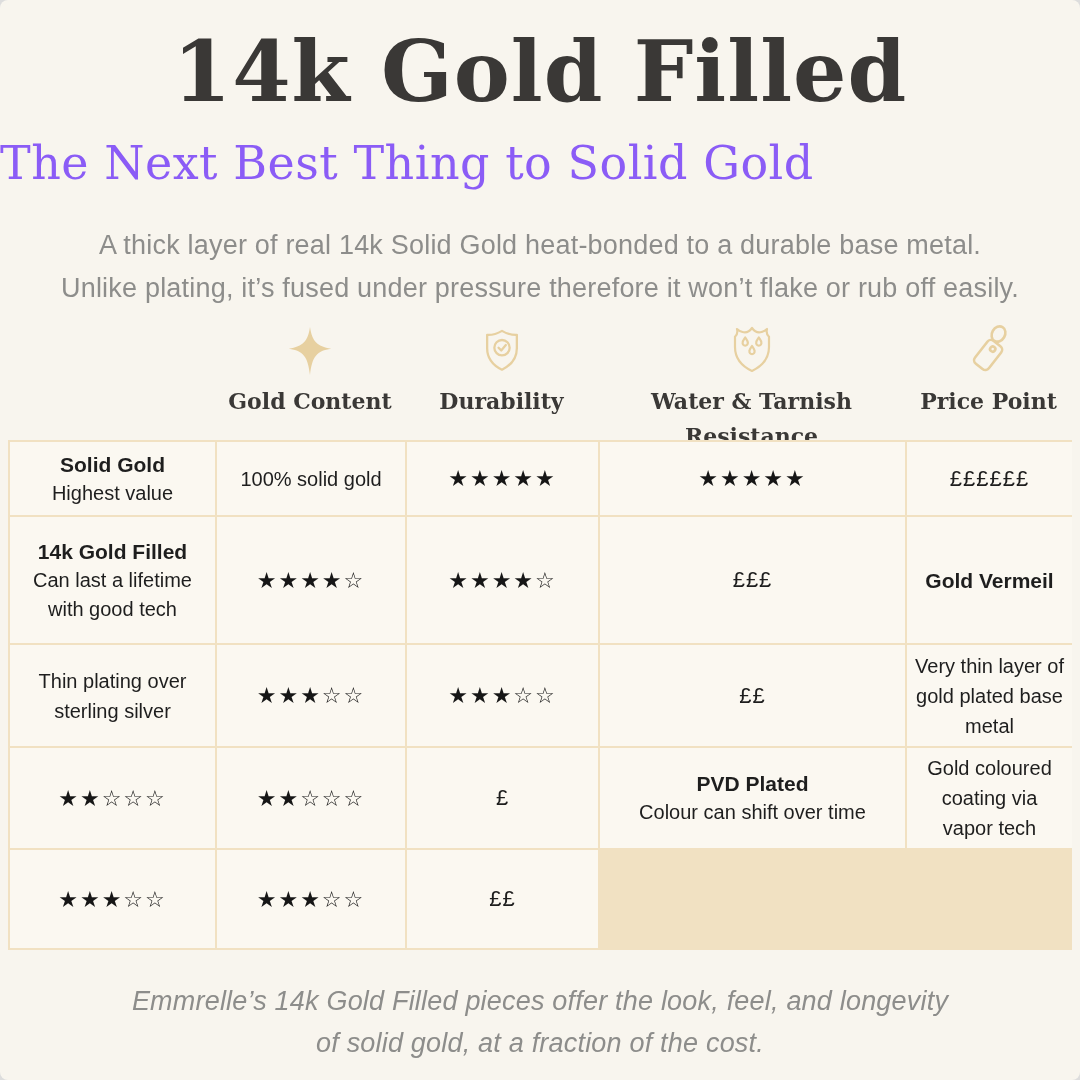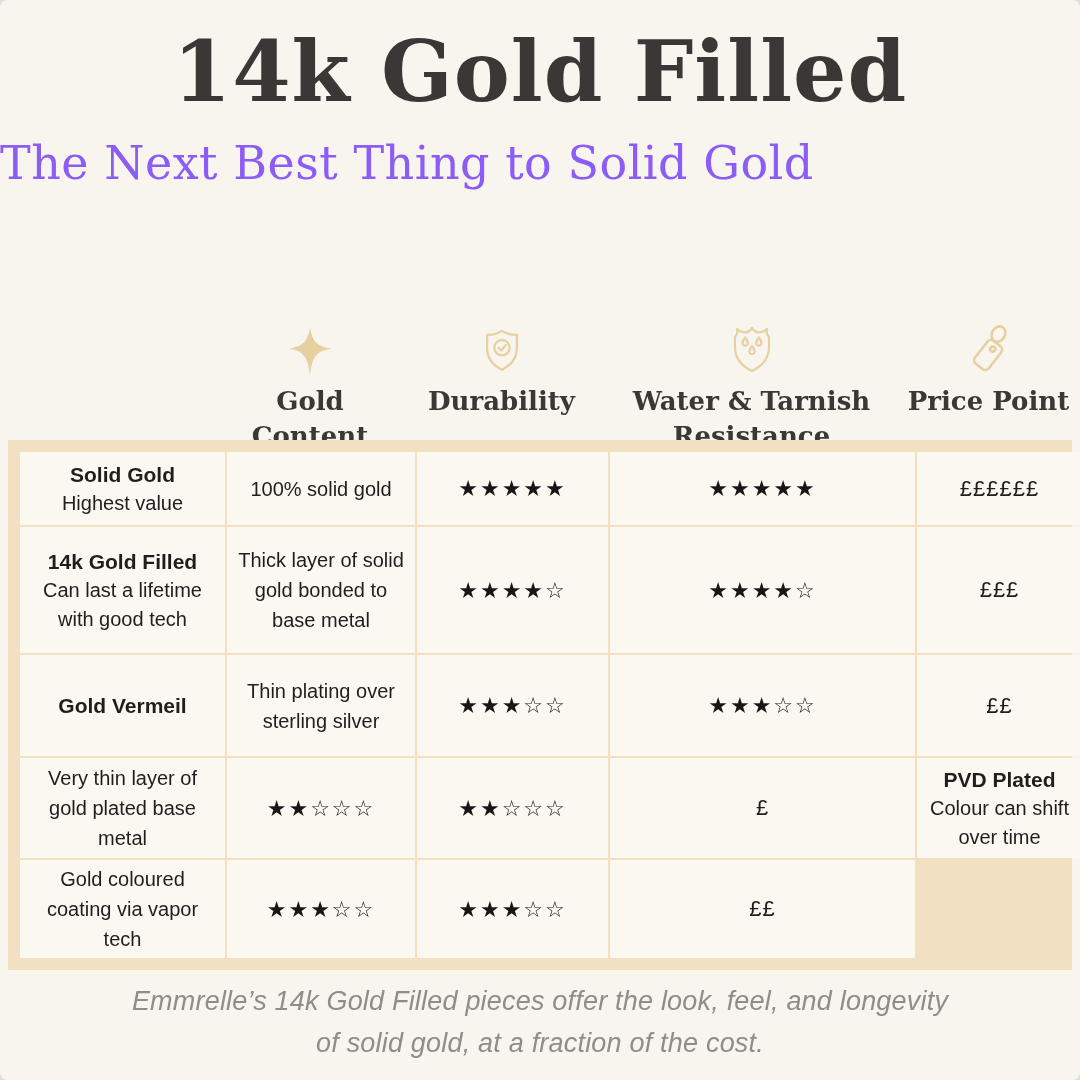--- a/index.html
+++ b/index.html
@@ -41,30 +41,30 @@
     display:grid;
     grid-template-columns:207px 190px 193px 307px 167px;
   }
   .hcell{ display:flex; flex-direction:column; align-items:center; }
   .icon-box{
     height:62px; display:flex; align-items:center; justify-content:center;
     color:var(--accent); margin-bottom:2px;
   }
   .hlabel{
     font-family:"DejaVu Serif","Liberation Serif",serif;
-    font-weight:700; font-size:26px; line-height:35px;
+    font-weight:700; font-size:22px; line-height:35px;
     color:var(--ink); text-align:center;
   }
   
   .gtable{
     position:absolute; left:8px; top:440px; width:1064px;
     display:grid;
     grid-template-columns:205px 188px 191px 305px 165px;
     grid-template-rows:73px 126px 101px 100px 98px;
-    gap:2px; padding:12px; background:var(--border);
+    gap:2px; padding:2px; background:var(--border);
   }
   .cell{
     background:var(--cell-bg);
     display:flex; flex-direction:column;
     align-items:center; justify-content:center;
     text-align:center; color:var(--table-ink);
     padding:4px 8px;
   }
   .rname{ font-weight:700; font-size:21px; line-height:29px; }
   .rnote{ font-weight:400; font-size:20px; line-height:29px; }
@@ -79,20 +79,24 @@
   svg{ display:block; }
 </style>
 </head>
 <body>
 
 <div class="canvas">
 
   <h1 class="page-title">14k Gold Filled</h1>
   <h2 class="page-subtitle">The Next Best Thing to Solid Gold</h2>
 
+  <p class="desc">
+    <span>A thick layer of real 14k Solid Gold heat-bonded to a durable base metal.</span><br>
+    <span>Unlike plating, it’s fused under pressure therefore it won’t flake or rub off easily.</span>
+  </p>
 
   <div class="col-headers">
     <div class="hcell"></div>
 
     <div class="hcell">
       <div class="icon-box">
         <svg width="46" height="52" viewBox="0 0 50 56" fill="currentColor">
           <path d="M25 2 C27.2 17 32.5 23.4 48 25.5 C32.5 27.6 27.2 34 25 54 C22.8 34 17.5 27.6 2 25.5 C17.5 23.4 22.8 17 25 2 Z"></path>
         </svg>
       </div>
@@ -143,21 +147,20 @@
     </div>
     <div class="cell content-cell">100% solid gold</div>
     <div class="cell stars-cell">★★★★★</div>
     <div class="cell stars-cell">★★★★★</div>
     <div class="cell price-cell">££££££</div>
 
     <div class="cell label-cell">
       <div class="rname">14k Gold Filled</div>
       <div class="rnote">Can last a lifetime with good tech</div>
     </div>
-    <div class="cell content-cell">Thick layer of solid gold bonded to base metal</div>
     <div class="cell stars-cell">★★★★☆</div>
     <div class="cell stars-cell">★★★★☆</div>
     <div class="cell price-cell">£££</div>
 
     <div class="cell label-cell">
       <div class="rname">Gold Vermeil</div>
     </div>
     <div class="cell content-cell">Thin plating over sterling silver</div>
     <div class="cell stars-cell">★★★☆☆</div>
     <div class="cell stars-cell">★★★☆☆</div>

